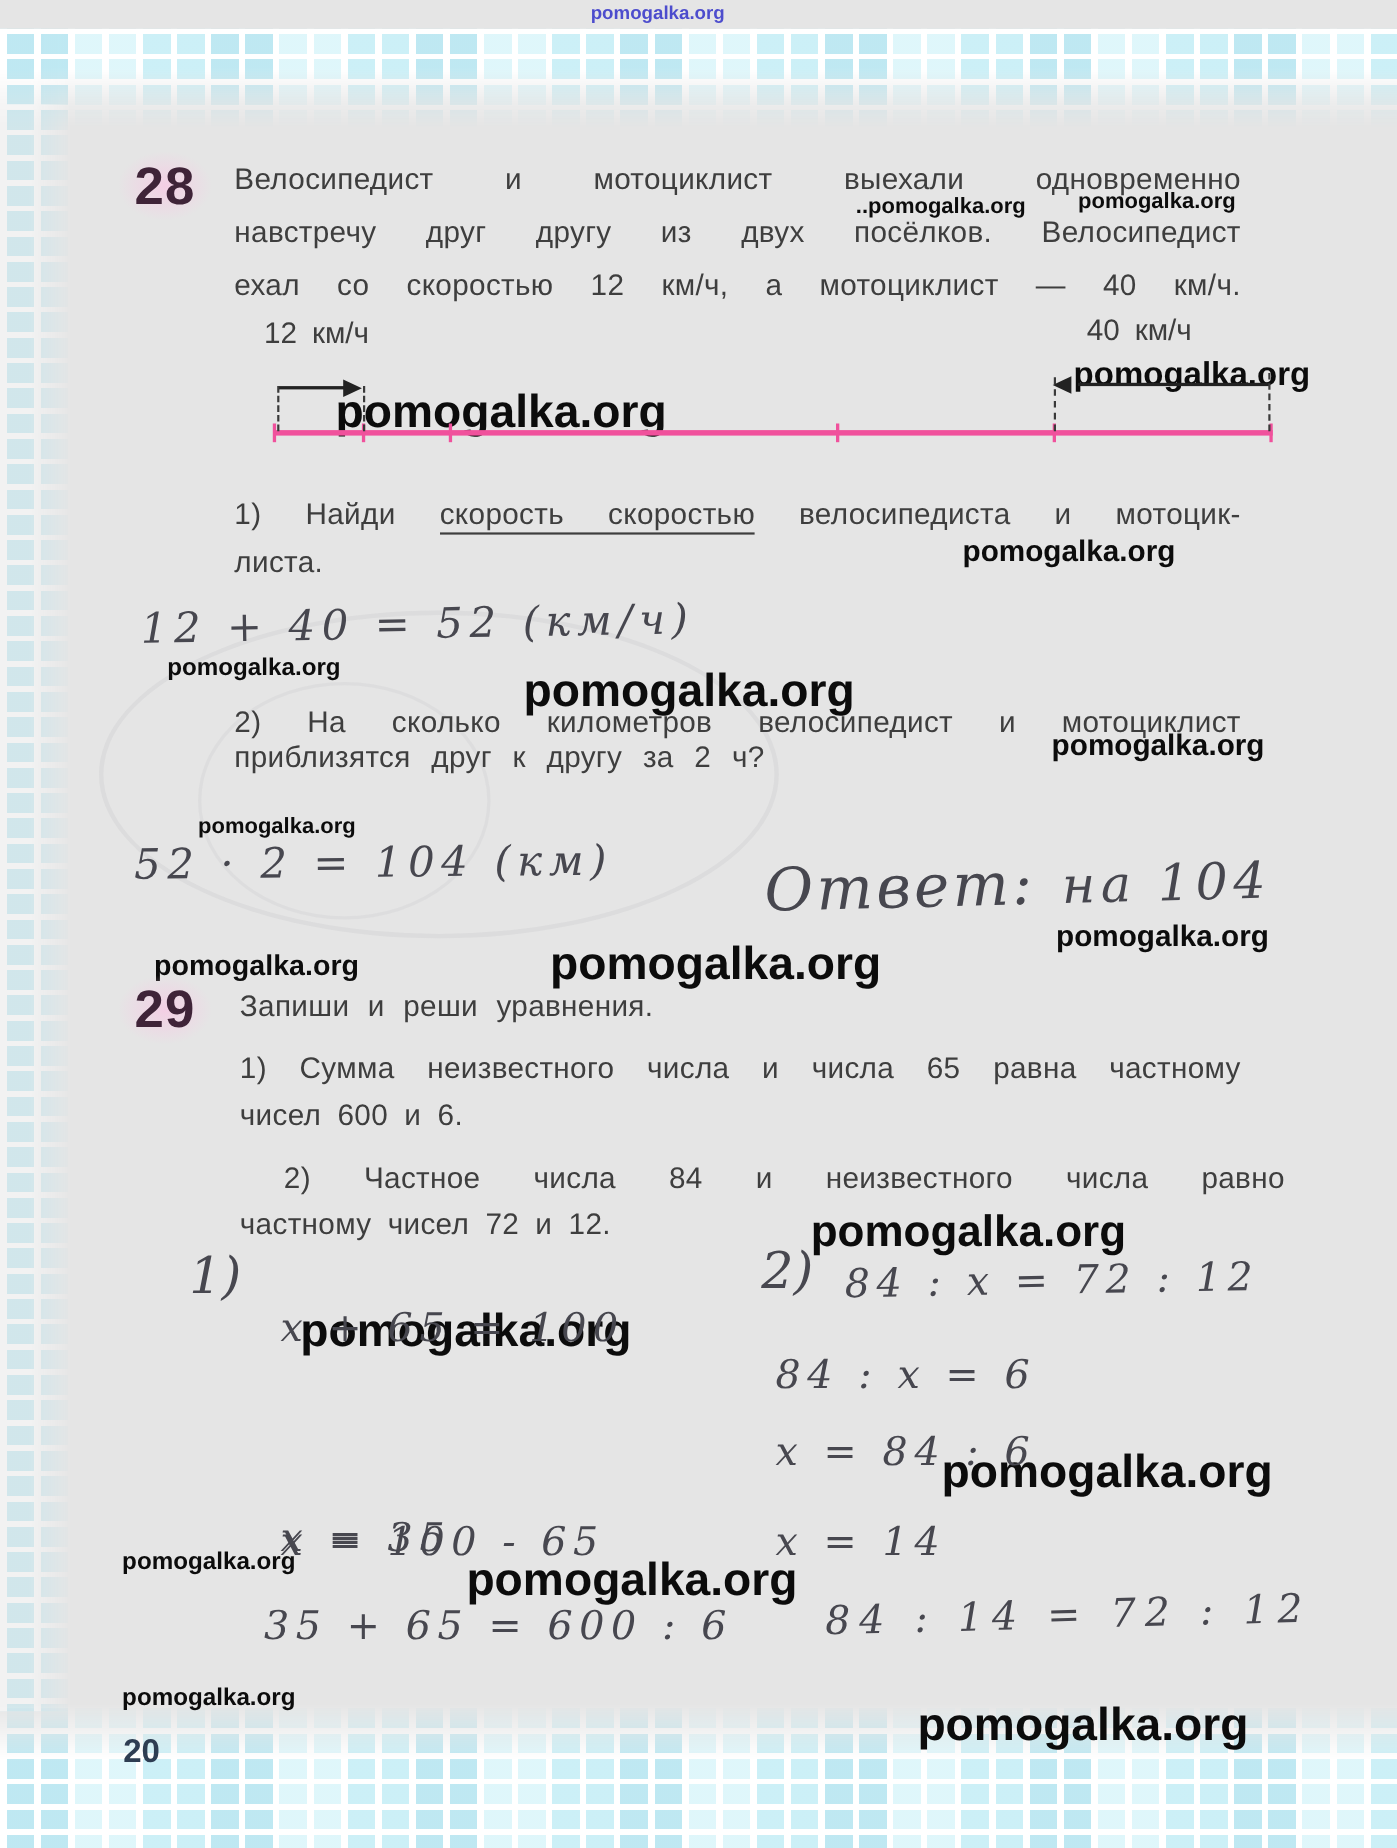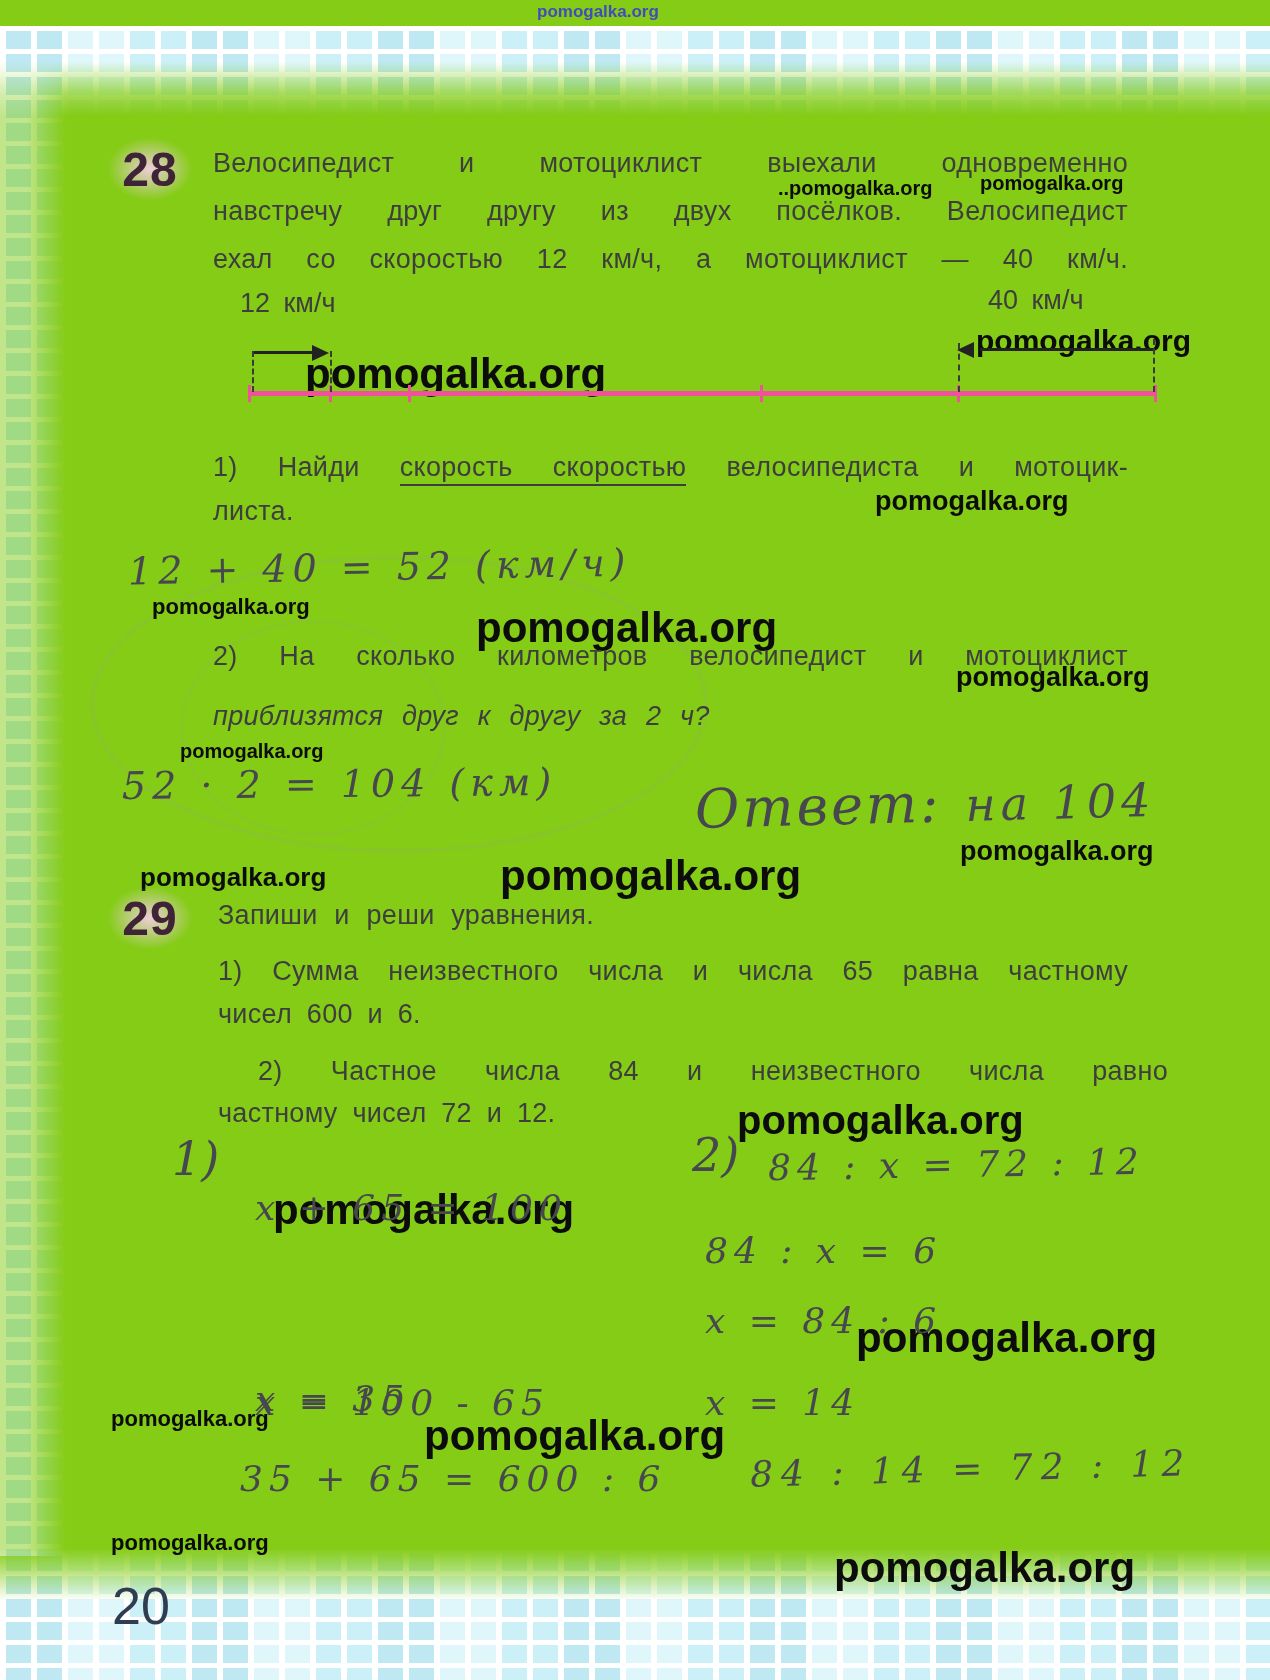--- a/index.html
+++ b/index.html
@@ -1,16 +1,16 @@
 <!DOCTYPE html>
 <html><head>
 <meta charset="utf-8">
 <style>
   html,body{margin:0;padding:0;background:#ffffff;}
-  .page{position:relative;width:1270px;height:1680px;background:#84cc16;overflow:hidden;
+  .page{position:relative;width:1270px;height:1680px;background:#e5e5e5;overflow:hidden;
         font-family:"Liberation Sans",sans-serif;}
 
   
   .mosaic{position:absolute;background-color:#cdedf5;
     background-image:
       repeating-linear-gradient(90deg,#ffffff 0 6px,rgba(255,255,255,0) 6px 31px),
       repeating-linear-gradient(180deg,#ffffff 0 5px,rgba(255,255,255,0) 5px 23px),
       repeating-linear-gradient(90deg,rgba(190,232,242,.95) 0 62px,rgba(224,247,251,.95) 62px 124px,rgba(204,240,247,.95) 124px 186px);}
   #band-top{left:0;top:26px;width:1270px;height:90px;
     -webkit-mask-image:linear-gradient(180deg,#000 40%,rgba(0,0,0,.3) 75%,transparent 100%);
@@ -28,21 +28,21 @@
   #ghost2{left:180px;top:620px;width:260px;height:210px;border:3px solid rgba(160,160,168,.10);}
 
   
   .printed{position:absolute;color:#3e3e3e;font-size:27px;letter-spacing:.3px;word-spacing:7px;white-space:nowrap;}
   .just{white-space:normal;text-align:justify;}
   .just::after{content:"";display:inline-block;width:100%;vertical-align:top;}
   .ul{border-bottom:2px solid #3e3e3e;padding-bottom:2px;}
   #p28l1,#p28l2,#p28l3,#q1l1,#q2l1{left:213px;width:915px;}
   #p28l1{top:148px;} #p28l2{top:196px;} #p28l3{top:244px;}
   #q1l1{top:452px;} #q1l2{left:213px;top:496px;}
-  #q2l1{top:641px;} #q2l2{left:213px;top:701px;word-spacing:11px;font-style:italic;}
+  #q2l1{top:641px;} #q2l2{left:213px;top:673px;word-spacing:11px;}
   #p29title{left:218px;top:900px;word-spacing:9px;}
   #p29i1l1,#p29i2l1{left:218px;width:910px;}
   #p29i1l1{top:956px;} #p29i1l2{left:218px;top:999px;}
   #p29i2l1{top:1056px;margin-left:40px;} #p29i2l2{left:218px;top:1098px;}
 
   
   .pnum{position:absolute;width:84px;height:62px;display:flex;align-items:center;justify-content:center;
         font-size:48px;font-weight:700;color:#3f2438;letter-spacing:1px;
         background:radial-gradient(ellipse at center,rgba(244,205,228,.95) 0%,rgba(244,205,228,0) 72%);}
   #p28num{left:108px;top:138px;}
@@ -99,21 +99,21 @@
   #w12{left:500px;top:852px;font-size:42px;}
   #w13{left:737px;top:1098px;font-size:40px;}
   #w14{left:273px;top:1186px;font-size:42px;}
   #w15{left:856px;top:1314px;font-size:42px;}
   #w16{left:111px;top:1406px;font-size:22px;}
   #w17{left:424px;top:1412px;font-size:42px;}
   #w18{left:111px;top:1530px;font-size:22px;}
   #w19{left:834px;top:1544px;font-size:42px;}
 
   
-  #pageno{position:absolute;left:112px;top:1576px;font-size:52px;font-weight:400;color:#2e3d52;}
+  #pageno{position:absolute;left:112px;top:1576px;font-size:30px;font-weight:700;color:#2e3d52;}
 </style>
 </head>
 <body>
 
 <div class="page">
 
   <div class="mosaic" id="band-top"></div>
   <div class="mosaic" id="band-left"></div>
   <div class="mosaic" id="band-bottom"></div>
 

